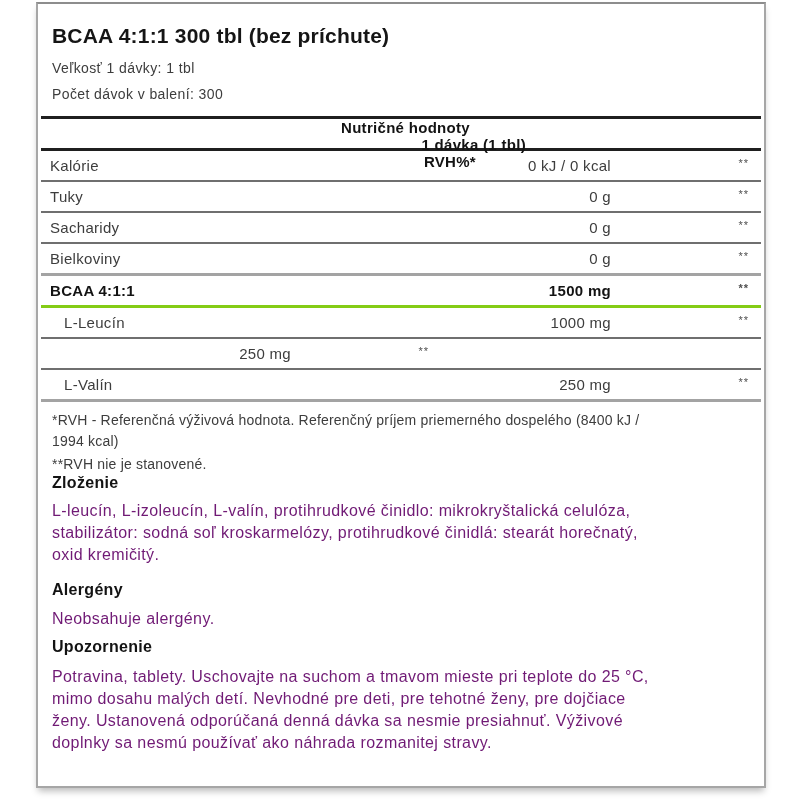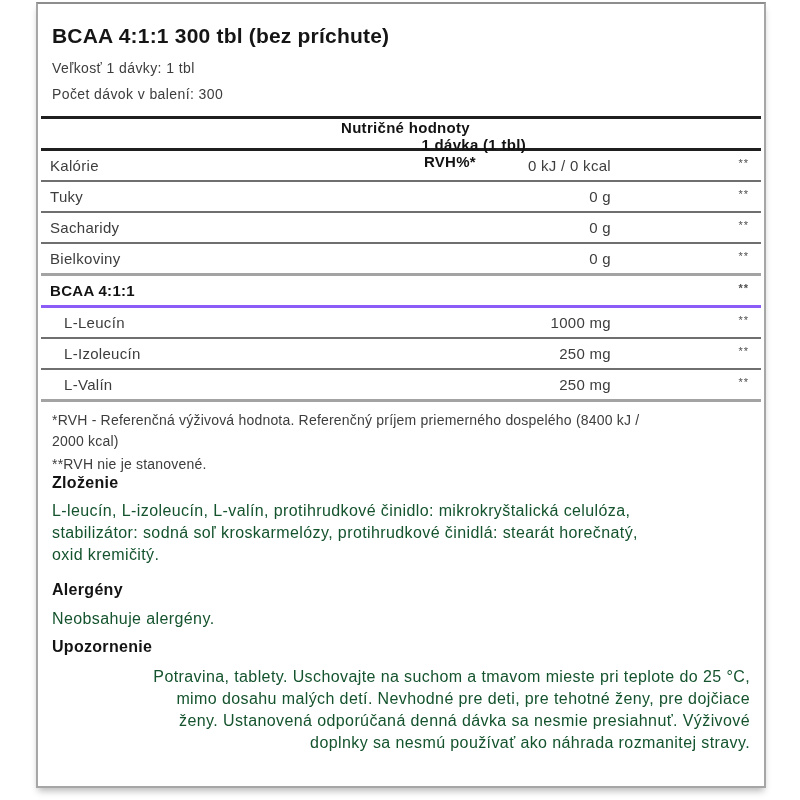--- a/index.html
+++ b/index.html
@@ -66,21 +66,21 @@
   .c-rvh  { width: 138px; text-align: right; padding-right: 12px; white-space: nowrap; }
   .nt-row .c-rvh {
     font-size: 11px;
     color: #4f4f4f;
     align-self: flex-start;
     padding-top: 6px;
     letter-spacing: 1px;
   }
   .nt-head .c-rvh { font-size: 15px; padding-top: 0; padding-left: 24px; }
   .sep-minor { border-bottom: 2px solid #6f6f6f; }
-  .sep-mid   { border-bottom: 3px solid #8b5cf6; }
+  .sep-mid   { border-bottom: 3px solid #84cc16; }
   .sep-major { border-bottom: 3px solid #a3a3a3; }
   .row-bold  { font-weight: 700; color: #131313; }
   .indent .c-name { padding-left: 23px; }
 
   .fn {
     margin: 8px 14px 0;
     font-size: 14px;
     line-height: 21px;
     color: #3d3d3d;
     letter-spacing: 0.2px;
@@ -100,25 +100,25 @@
     color: #131313;
     letter-spacing: 0.3px;
   }
   .sec-h.mt14 { margin-top: 14px; }
   .sec-h.mt8  { margin-top: 0; }
   .sec-h.mt7  { margin-top: 7px; }
   .sec-body {
     margin: 7px 14px 0;
     font-size: 16px;
     line-height: 22px;
-    color: #14532d;
+    color: #701a75;
     letter-spacing: 0.4px;
   }
   .sec-body.mt8 { margin-top: 8px; }
-  .sec-body.mt9 { margin-top: 9px; text-align: right; }
+  .sec-body.mt9 { margin-top: 9px; }
   .line { white-space: nowrap; }
 </style>
 </head>
 <body>
 
 <div class="sheet">
 
   <h1 class="title">BCAA 4:1:1 300 tbl (bez príchute)</h1>
 
   <div class="meta">Veľkosť 1 dávky: 1 tbl</div>
@@ -151,46 +151,46 @@
     </div>
 
     <div class="nt-row sep-major">
       <div class="c-name">Bielkoviny</div>
       <div class="c-val">0 g</div>
       <div class="c-rvh">**</div>
     </div>
 
     <div class="nt-row row-bold sep-mid">
       <div class="c-name">BCAA 4:1:1</div>
+      <div class="c-val">1500 mg</div>
       <div class="c-rvh">**</div>
     </div>
 
     <div class="nt-row indent sep-minor">
       <div class="c-name">L-Leucín</div>
       <div class="c-val">1000 mg</div>
       <div class="c-rvh">**</div>
     </div>
 
     <div class="nt-row indent sep-minor">
-      <div class="c-name">L-Izoleucín</div>
       <div class="c-val">250 mg</div>
       <div class="c-rvh">**</div>
     </div>
 
     <div class="nt-row indent sep-major">
       <div class="c-name">L-Valín</div>
       <div class="c-val">250 mg</div>
       <div class="c-rvh">**</div>
     </div>
 
   </div>
 
   <div class="fn">
     <div class="line">*RVH - Referenčná výživová hodnota. Referenčný príjem priemerného dospelého (8400 kJ /</div>
-    <div class="line">2000 kcal)</div>
+    <div class="line">1994 kcal)</div>
   </div>
   <div class="fn2 line">**RVH nie je stanovené.</div>
 
   <h2 class="sec-h mt8">Zloženie</h2>
   <div class="sec-body">
     <div class="line">L-leucín, L-izoleucín, L-valín, protihrudkové činidlo: mikrokryštalická celulóza,</div>
     <div class="line">stabilizátor: sodná soľ kroskarmelózy, protihrudkové činidlá: stearát horečnatý,</div>
     <div class="line">oxid kremičitý.</div>
   </div>
 

